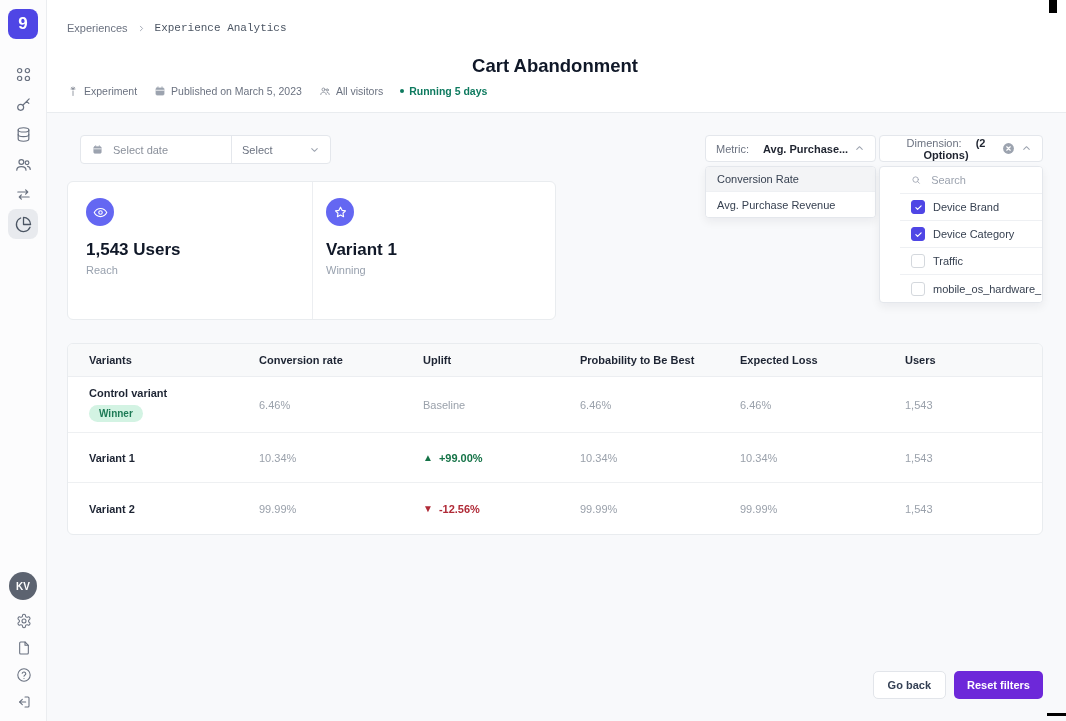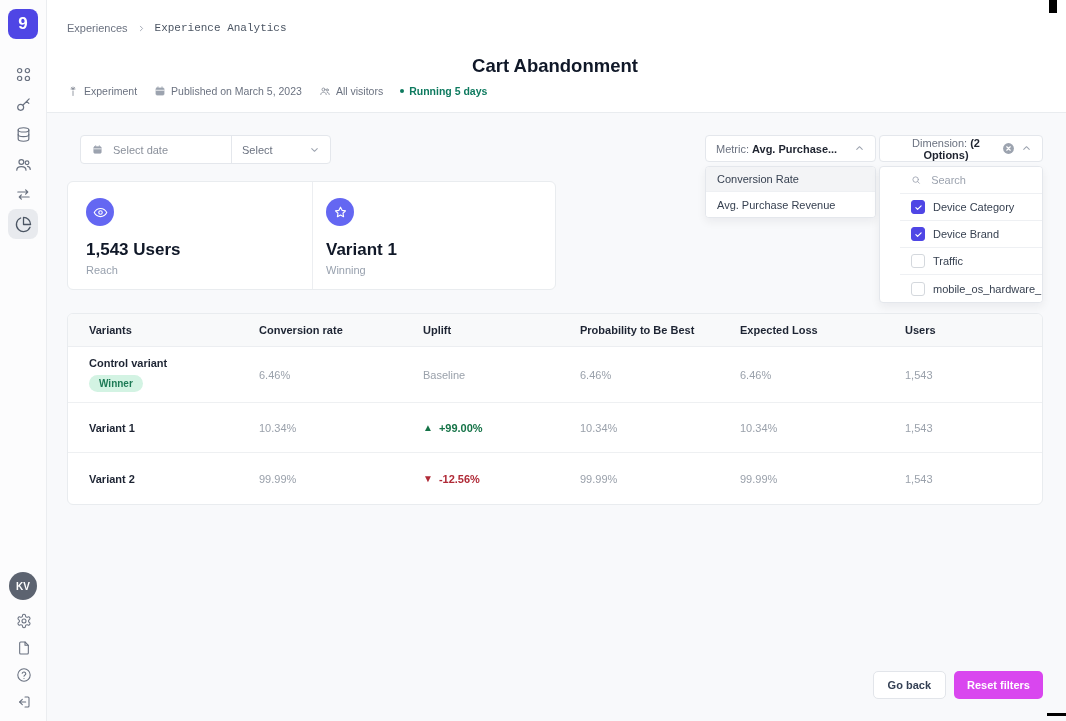--- a/index.html
+++ b/index.html
@@ -54,38 +54,38 @@
   .select-seg { width:98px; display:flex; align-items:center; justify-content:space-between;
                 padding:0 10px; font-size:11px; color:#6b7280; cursor:pointer; }
 
   .right-filters { display:flex; gap:3px; }
   .dropdown { position:relative; }
   .dd-button { height:27px; background:#fff; border:1px solid #e4e7ec; border-radius:4px;
                display:flex; align-items:center; justify-content:space-between; padding:0 10px;
                font-size:11px; color:#6b7280; cursor:pointer; width:100%; font-family:inherit; }
   .metric-dd { width:171px; }
   .dim-dd { width:164px; }
-  .dd-value { color:#1f2430; font-weight:600; margin-left:3px; }
+  .dd-value { color:#1f2430; font-weight:600; margin-left:14px; }
   .dd-right { display:flex; align-items:center; gap:6px; }
   .menu { position:absolute; top:31px; left:0; right:0; background:#fff; border:1px solid #e4e7ec;
           border-radius:4px; box-shadow:0 4px 10px rgba(16,24,40,.06); overflow:hidden; z-index:5; }
   .menu-item { height:25px; display:flex; align-items:center; padding:0 11px; font-size:11px;
                color:#374151; border-bottom:1px solid #eef0f3; cursor:pointer; background:#fff; }
   .menu-item:last-child { border-bottom:none; }
   .menu-item.selected { background:#f3f4f6; }
   .dim-menu .menu-item { height:27px; gap:8px;margin-left:20px; }
   .search-input { border:none; outline:none; background:transparent; font-size:11px; color:#374151;
                   width:100%; font-family:inherit; }
   .search-input::placeholder { color:#9ca3af; }
   .checkbox { width:14px; height:14px; border-radius:3px; border:1px solid #d4d8dd; background:#fff;
               display:flex; align-items:center; justify-content:center; flex:none; cursor:pointer; }
   .checkbox.checked { background:#4f46e5; border-color:#4f46e5; }
 
   
-  .summary-card { margin-top:17px; width:489px; height:109px; background:#fff;
+  .summary-card { margin-top:17px; width:489px; height:139px; background:#fff;
                   border:1px solid #e9ecef; border-radius:6px; display:flex; }
   .card-half { padding:16px 0 0 18px; }
   .card-half.left { width:245px; border-right:1px solid #eceef1; }
   .card-half.right { flex:1; padding-left:13px; }
   .icon-circle { width:28px; height:28px; border-radius:50%; background:#6467f2;
                  display:flex; align-items:center; justify-content:center; }
   .card-title { margin-top:14px; font-size:17px; font-weight:700; color:#101828; }
   .card-sub { margin-top:4px; font-size:11px; color:#98a1ae; }
 
   
@@ -104,21 +104,21 @@
   .uplift { display:flex; align-items:center; gap:6px; }
   .uplift.up { color:#157347; font-weight:600; }
   .uplift.down { color:#b02a37; font-weight:600; }
   .arrow { font-size:10px; }
 
   
   .footer-actions { position:absolute; right:23px; bottom:22px; display:flex; gap:8px; }
   .btn-secondary { height:28px; padding:0 14px; background:#fff; border:1px solid #e2e5ea;
                    border-radius:5px; font-size:11px; font-weight:600; color:#344054;
                    display:flex; align-items:center; cursor:pointer; font-family:inherit; }
-  .btn-primary { height:28px; padding:0 13px; background:#d946ef; border:none; border-radius:5px;
+  .btn-primary { height:28px; padding:0 13px; background:#6d28d9; border:none; border-radius:5px;
                  font-size:11px; font-weight:600; color:#fff; display:flex; align-items:center;
                  cursor:pointer; font-family:inherit; }
 
   .artifact-top { position:absolute; top:0; right:9px; width:8px; height:13px; background:#000; z-index:10; }
   .artifact-bottom { position:absolute; bottom:5px; right:0; width:19px; height:3px; background:#000; z-index:10; }
 </style>
 </head>
 <body>
 
 <aside class="sidebar">
@@ -304,29 +304,29 @@
                   <path d="m15.8 15.8 4 4"></path>
                 </svg>
               <input class="search-input" placeholder="Search" style="">
             </div>
             <div class="menu-item">
               <span class="checkbox checked">
                   <svg width="9" height="9" viewBox="0 0 24 24" fill="none" stroke="#fff" stroke-width="3.2" stroke-linecap="round" stroke-linejoin="round">
                     <path d="m5 12.5 4.5 4.5L19 7.5"></path>
                   </svg>
                 </span>
-              <span>Device Category</span>
+              <span>Device Brand</span>
             </div>
             <div class="menu-item">
               <span class="checkbox checked">
                   <svg width="9" height="9" viewBox="0 0 24 24" fill="none" stroke="#fff" stroke-width="3.2" stroke-linecap="round" stroke-linejoin="round">
                     <path d="m5 12.5 4.5 4.5L19 7.5"></path>
                   </svg>
                 </span>
-              <span>Device Brand</span>
+              <span>Device Category</span>
             </div>
             <div class="menu-item">
               <span class="checkbox"></span>
               <span>Traffic</span>
             </div>
             <div class="menu-item">
               <span class="checkbox"></span>
               <span>mobile_os_hardware_mo...</span>
             </div>
           </div>

